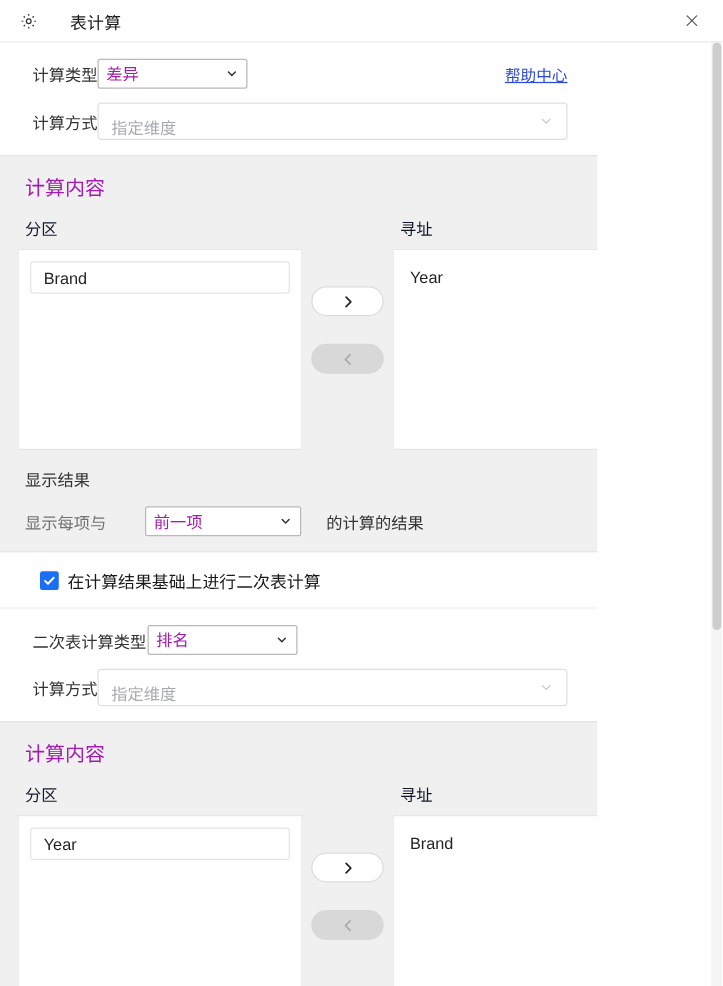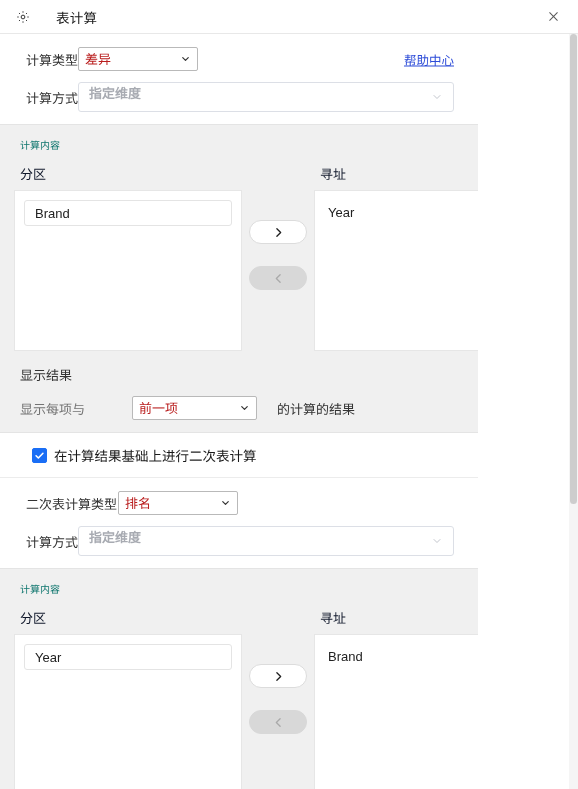--- a/index.html
+++ b/index.html
@@ -97,21 +97,21 @@
   }
   .field-label.wide {
     width: 104px;
     flex: 0 0 104px;
   }
 
   
   select.nativ {
     font-family: "Liberation Sans", "DejaVu Sans", sans-serif;
     font-size: 13px;
-    color: #b91c1c;
+    color: #a21caf;
     background: #ffffff;
     border: 1px solid #b9b9b9;
     border-radius: 2px;
     height: 24px;
     padding: 1px 22px 1px 6px;
     box-sizing: border-box;
     -webkit-appearance: none;
     appearance: none;
     outline: none;
     cursor: pointer;
@@ -123,38 +123,37 @@
   .select-wrap .chev {
     position: absolute;
     right: 7px;
     top: 50%;
     transform: translateY(-50%);
     pointer-events: none;
     line-height: 0;
     color: #333;
   }
   .sel-calc-type { width: 120px; }
-  .sel-each { width: 125px; margin-left: 16px; }
+  .sel-each { width: 125px; }
   .sel-subtype { width: 120px; }
 
   
   .wide-select {
     flex: 1;
     height: 30px;
     background: #ffffff;
     border: 1px solid #dcdfe6;
     border-radius: 3px;
     display: flex;
-    align-items: flex-start;
+    align-items: flex-end;
     padding: 0 10px;
     box-sizing: border-box;
     position: relative;
     cursor: pointer;
     margin-right: 10px;
-    font-weight: bold;
   }
   .wide-select .ph {
     font-size: 13px;
     color: #a8abb2;
   }
   .wide-select .chev-light {
     position: absolute;
     right: 10px;
     top: 50%;
     transform: translateY(-50%);
@@ -183,22 +182,22 @@
 
   
   .gray-section {
     background: #f0f0f0;
     border-top: 1px solid #e4e4e4;
     border-bottom: 1px solid #e4e4e4;
     padding: 12px 14px 10px 14px;
     box-sizing: border-box;
   }
   .section-title {
-    font-size: 10px;
-    color: #0f766e;
+    font-size: 16px;
+    color: #a21caf;
     padding-left: 6px;
     margin-bottom: 10px;
   }
   .panes {
     display: flex;
     align-items: flex-start;
   }
   .pane-col {
     width: 228px;
     flex: 0 0 228px;

